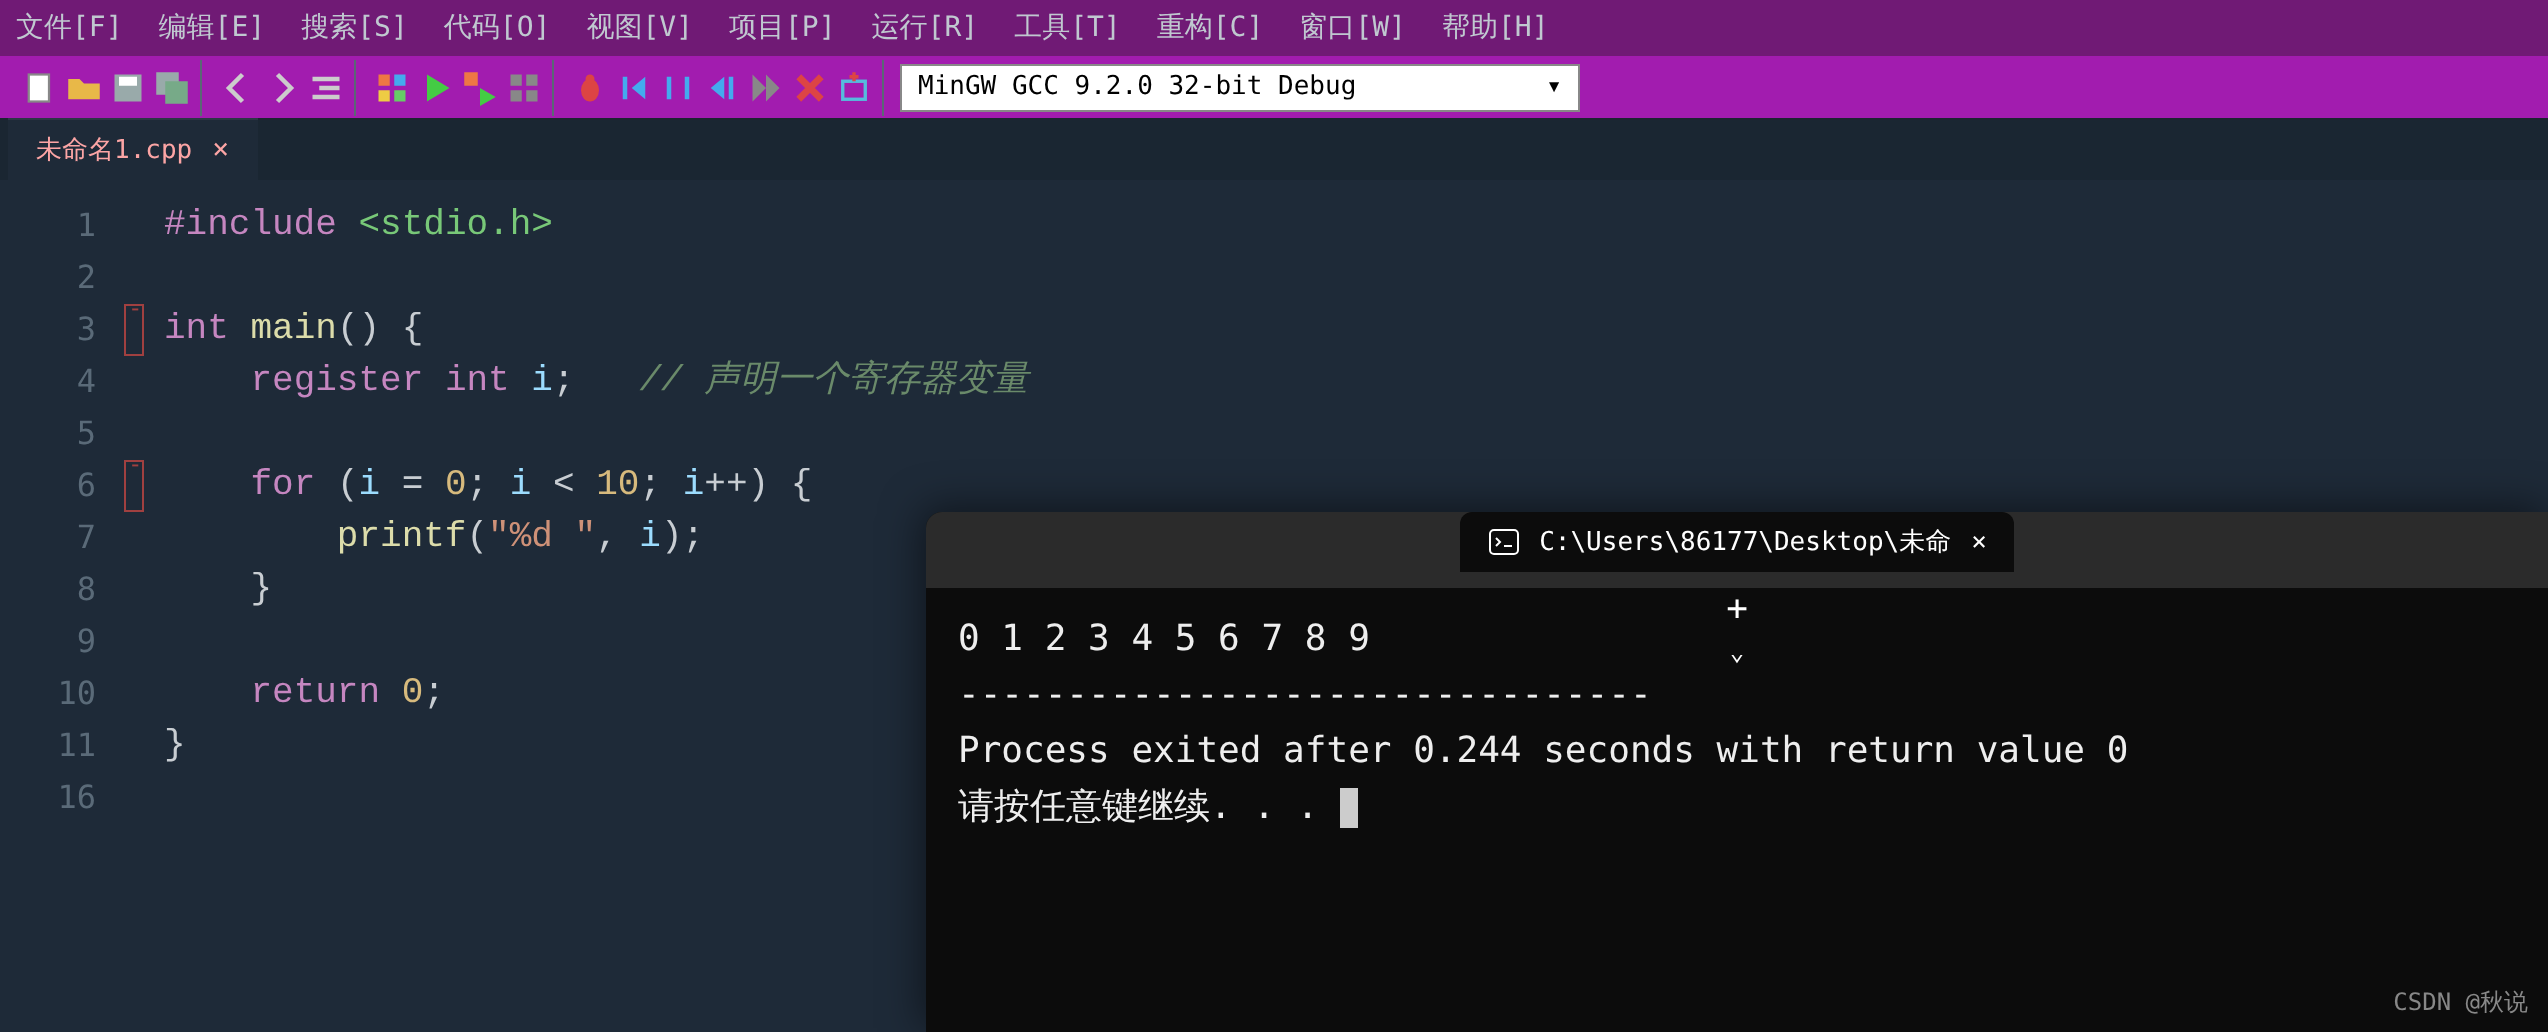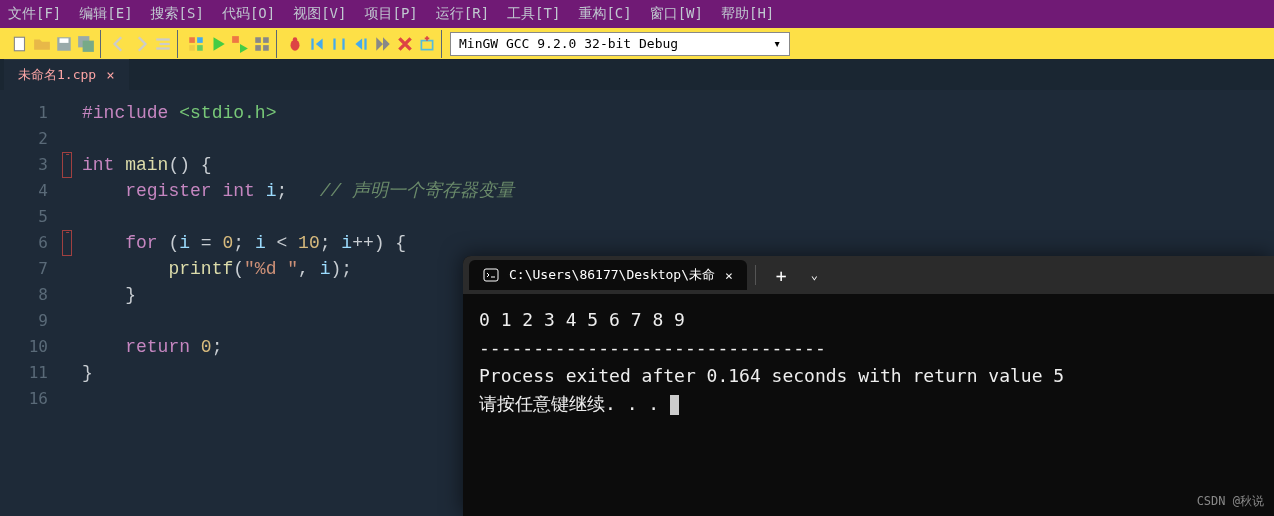--- a/index.html
+++ b/index.html
@@ -1,19 +1,19 @@
 <!DOCTYPE html>
 <html><head>
 <meta charset="utf-8">
 <style>
 * { margin:0; padding:0; box-sizing:border-box; }
 body { font-family:"Microsoft YaHei","Consolas",monospace; background:#1e2a38; width:1274px; height:516px; overflow:hidden; position:relative; }
 .menubar { background:#701a75; height:28px; display:flex; align-items:center; padding:0 8px; gap:18px; color:#c0c8d0; font-size:14px; }
 .menubar span { cursor:pointer; }
-.toolbar { background:#fde047; height:32px; display:flex; align-items:center; padding:2px 6px; gap:4px; border-bottom:1px solid #1a2430; }
+.toolbar { background:#a21caf; height:32px; display:flex; align-items:center; padding:2px 6px; gap:4px; border-bottom:1px solid #1a2430; }
 .tbgroup { display:flex; align-items:center; gap:2px; padding:0 4px; border-right:1px solid #5a6774; height:28px; }
 .tbgroup:last-of-type { border-right:none; }
 .tbtn { width:20px; height:20px; display:flex; align-items:center; justify-content:center; cursor:pointer; }
 .tbtn svg { width:18px; height:18px; }
 .combo { background:#fff; color:#000; height:24px; padding:2px 8px; font-size:13px; min-width:340px; display:flex; align-items:center; justify-content:space-between; border:1px solid #888; }
 .tabbar { background:#1a2632; height:30px; display:flex; align-items:flex-end; padding:0 4px; }
 .tab { background:#1e2a38; color:#fca5a5; padding:6px 14px; font-size:13px; display:flex; align-items:center; gap:10px; border-top:1px solid #2a3744; }
 .tab .x { cursor:pointer; font-size:14px; }
 .editor { display:flex; background:#1e2a38; height:calc(100% - 90px); position:relative; }
 .gutter { width:60px; background:#1e2a38; color:#5a6a78; text-align:right; padding:10px 12px 0 0; font-family:Consolas,monospace; font-size:16px; line-height:26px; }
@@ -25,21 +25,21 @@
 .code { flex:1; padding:10px 8px 12px 8px; font-family:Consolas,"Courier New",monospace; font-size:18px; line-height:26px; color:#c8cdd2; white-space:pre; }
 .kw { color:#c586c0; }
 .type { color:#c586c0; }
 .str { color:#ce9178; }
 .inc { color:#78c878; }
 .num { color:#d7ba7d; }
 .cm { color:#6a8a6a; font-style:italic; }
 .fn { color:#dcdcaa; }
 .id { color:#9cdcfe; }
 .term { position:absolute; left:463px; top:256px; width:811px; height:260px; background:#0c0c0c; border-radius:8px 0 0 0; overflow:hidden; box-shadow:-2px -2px 20px rgba(0,0,0,0.5); }
-.term-tabs { background:#2b2b2b; height:38px; display:flex; align-items:center; padding:0 6px; gap:4px; }
+.term-tabs { background:#2b2b2b; height:38px; display:flex; align-items:center; padding:0 6px; gap:4px;flex-direction:column; }
 .term-tab { background:#0c0c0c; color:#fff; padding:6px 14px; font-size:13px; display:flex; align-items:center; gap:10px; border-radius:6px 6px 0 0; }
 .term-tab svg { width:16px; height:16px; }
 .term-tab .tx { cursor:pointer; }
 .term-add { color:#fff; padding:0 12px; font-size:18px; cursor:pointer; }
 .term-chev { color:#fff; padding:0 8px; font-size:12px; cursor:pointer; }
 .sep { width:1px; height:20px; background:#555; margin:0 4px; }
 .term-body { padding:12px 16px; color:#eee; font-family:"NSimSun",Consolas,monospace; font-size:18px; line-height:28px; white-space:pre; }
 .cursor { display:inline-block; width:9px; height:20px; background:#ccc; vertical-align:middle; }
 .watermark { position:absolute; right:10px; bottom:6px; color:#888; font-size:12px; }
 </style>
@@ -243,17 +243,17 @@
         </svg>
       <span>C:\Users\86177\Desktop\未命</span>
       <span class="tx">×</span>
     </div>
     <div class="sep"></div>
     <div class="term-add">+</div>
     <div class="term-chev">⌄</div>
   </div>
   <div class="term-body"><span>0 1 2 3 4 5 6 7 8 9</span>
 <span>--------------------------------</span>
-<span>Process exited after 0.164 seconds with return value 5</span>
+<span>Process exited after 0.244 seconds with return value 0</span>
 <span>请按任意键继续. . . </span><span class="cursor"></span></div>
 </div>
 
 <div class="watermark">CSDN @秋说</div>
 
 </body></html>

